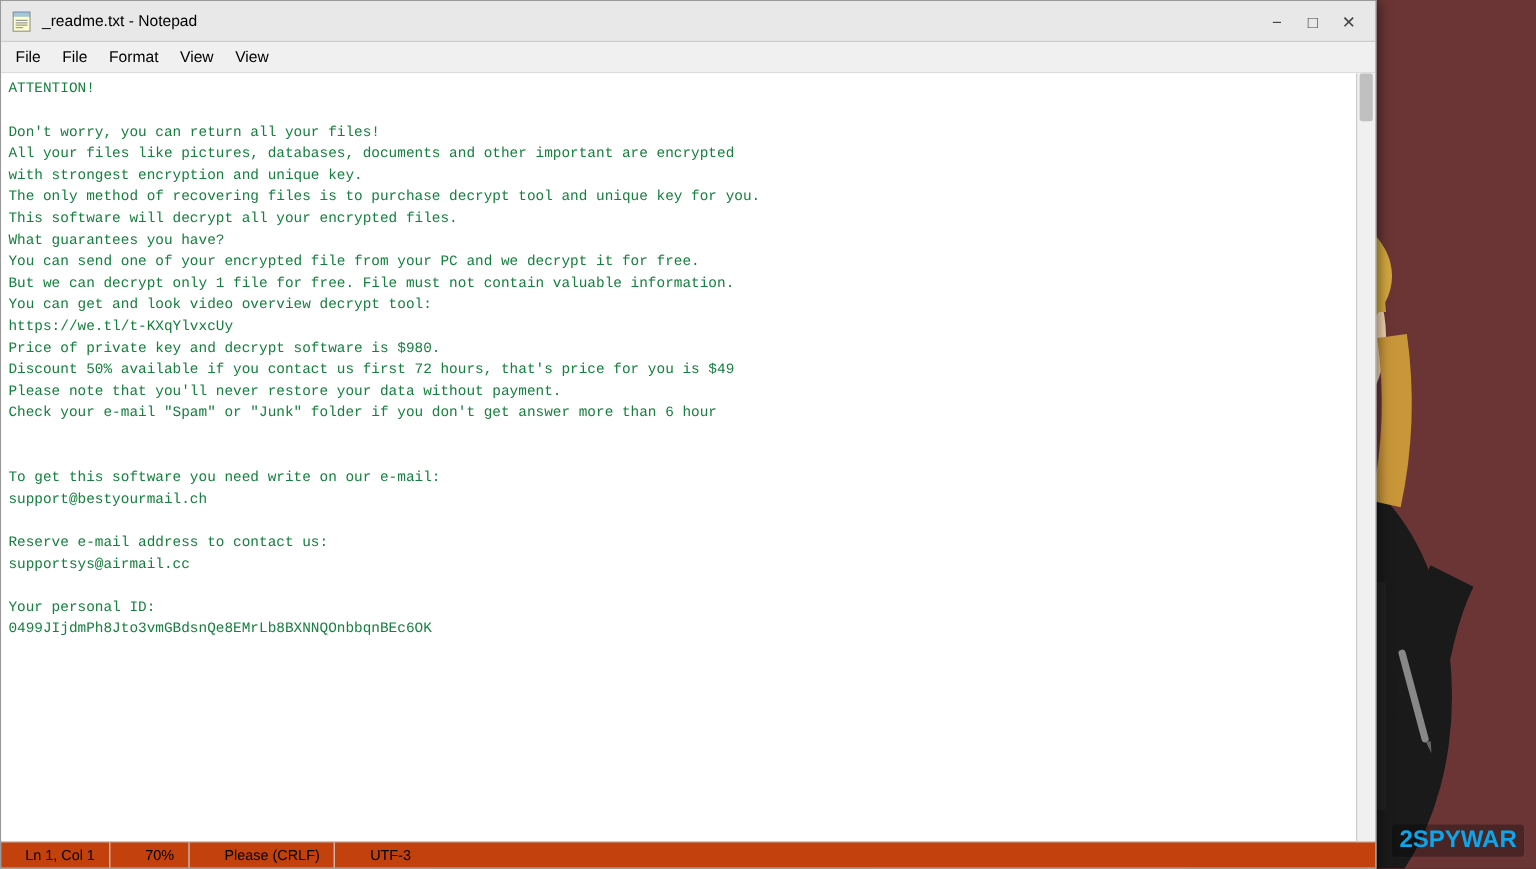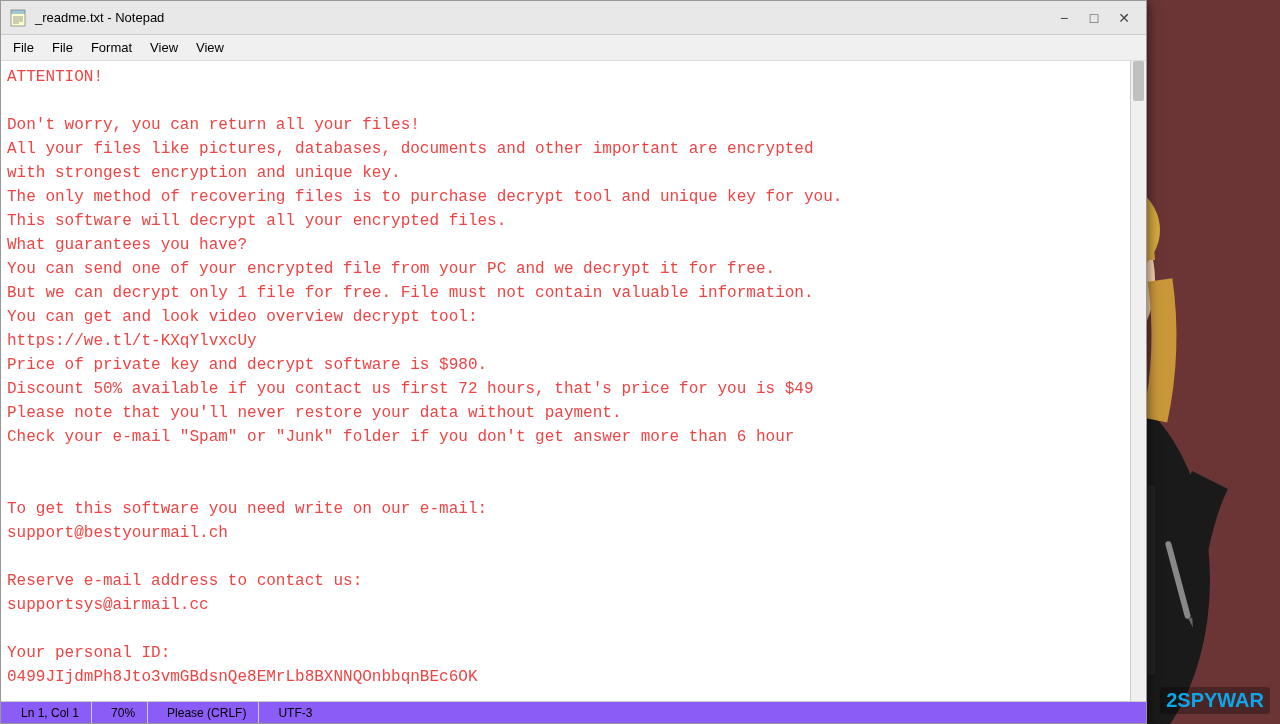--- a/index.html
+++ b/index.html
@@ -138,23 +138,23 @@
     .text-area {
       flex: 1;
       overflow: hidden;
       background: white;
       padding: 4px 6px;
       position: relative;
     }
 
     .text-content {
       font-family: 'Courier New', Courier, monospace;
-      font-size: 16px;
+      font-size: 12px;
       line-height: 1.5;
-      color: #ef4444;
+      color: #15803d;
       white-space: pre;
       word-wrap: normal;
     }
 
     
     .scrollbar {
       position: absolute;
       right: 0;
       top: 0;
       width: 16px;
@@ -170,26 +170,26 @@
       right: 2px;
       height: 40px;
       background: #c0c0c0;
       border-radius: 2px;
     }
 
     
     .status-bar {
       display: flex;
       align-items: center;
-      background: #8b5cf6;
+      background: #c2410c;
       border-top: 1px solid #ccc;
       height: 22px;
       padding: 0 8px;
       flex-shrink: 0;
-      gap: 7px;
+      gap: 17px;
     }
 
     .status-item {
       font-family: 'Segoe UI', Arial, sans-serif;
       font-size: 12px;
       color: #000;
       padding: 0 12px;
       border-right: 1px solid #ccc;
       height: 100%;
       display: flex;

